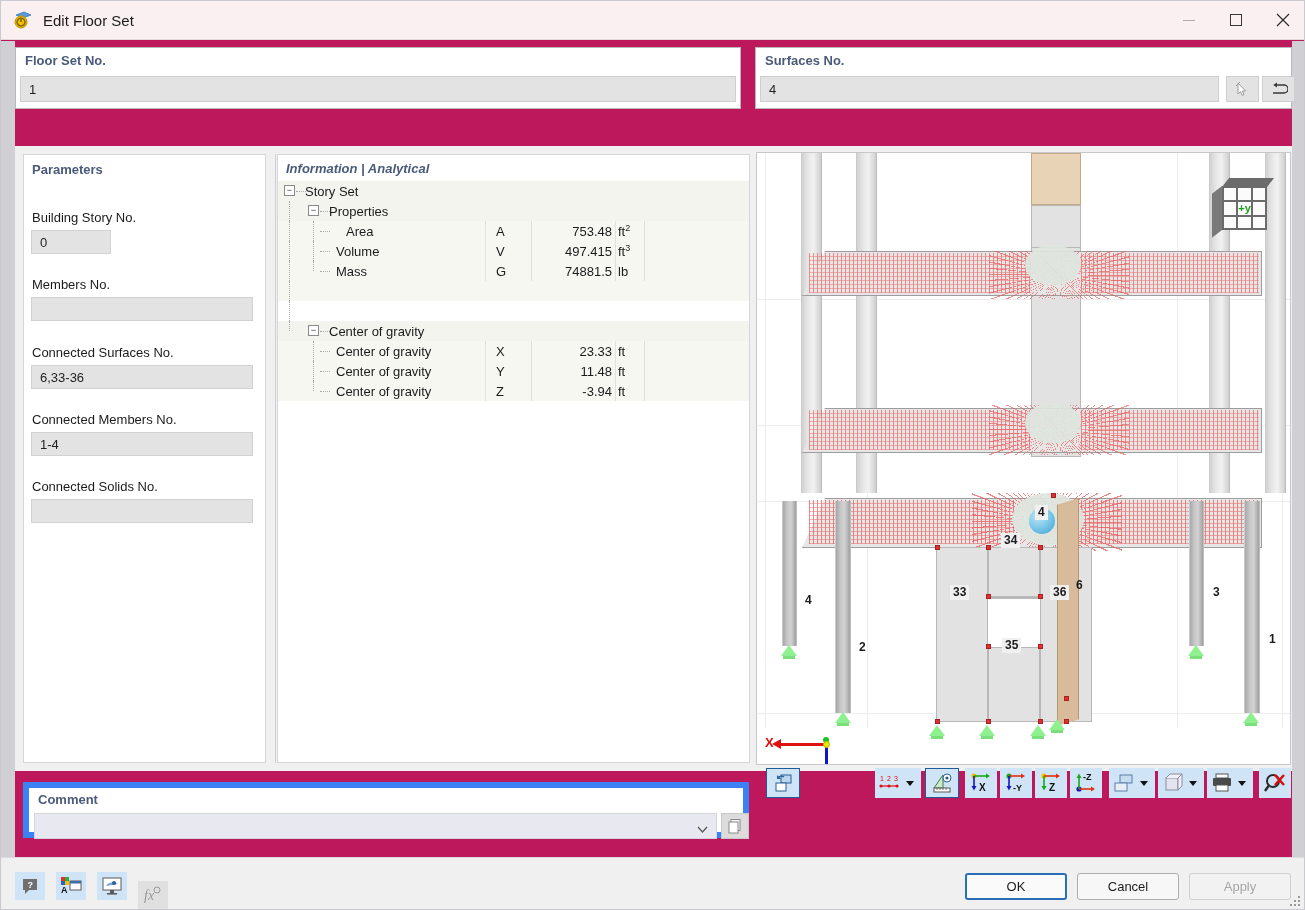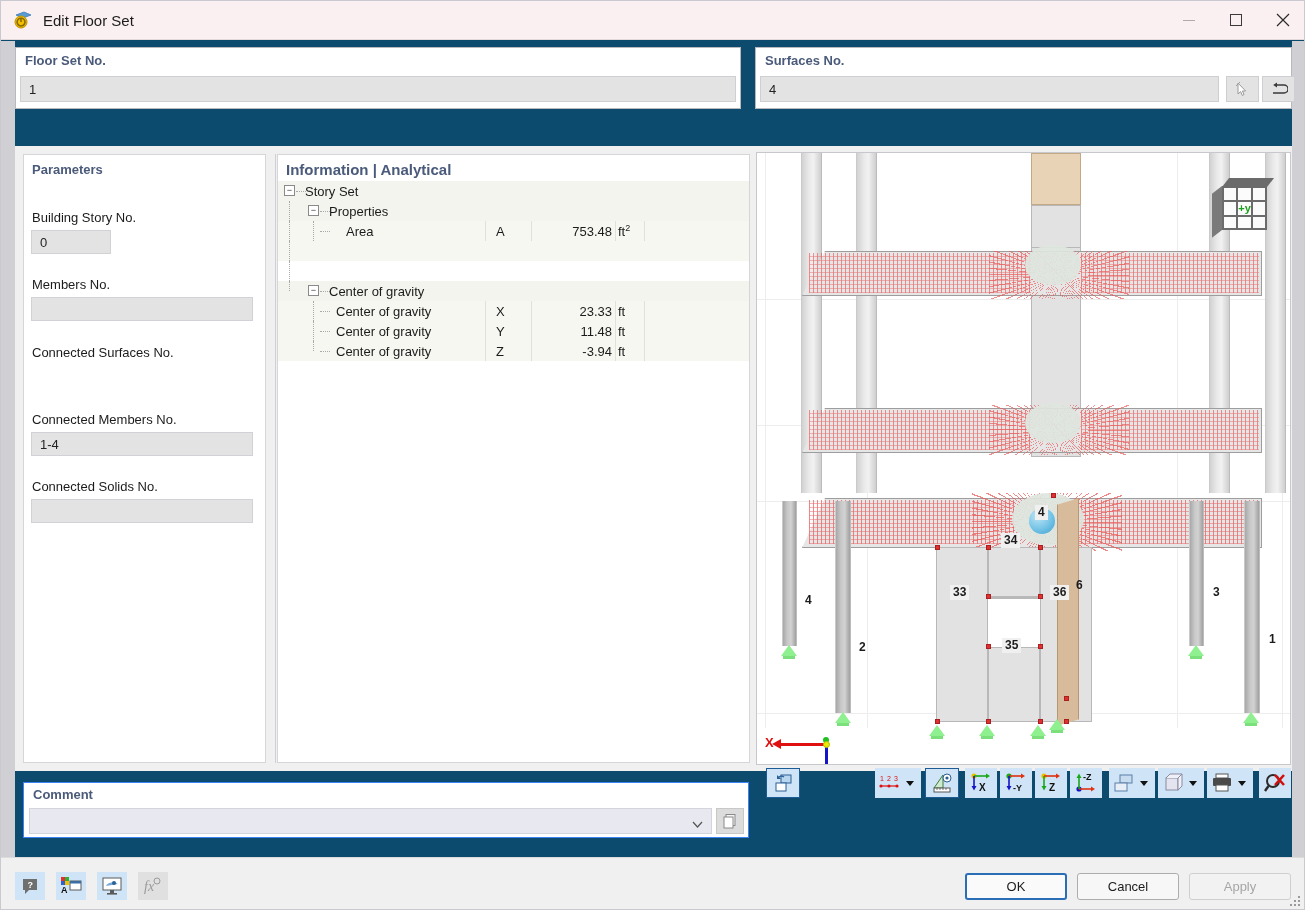--- a/index.html
+++ b/index.html
@@ -8,21 +8,21 @@
     width: 1305px; height: 910px;
     font-family: "Liberation Sans", sans-serif;
     font-size: 13px;
     color: #1b1b1b;
     overflow: hidden;
     background: #f0f0f0;
   }
   .window {
     position: relative;
     width: 1305px; height: 910px;
-    background: #0c4a6e;
+    background: #be185d;
     border: 1px solid #c9c9cf;
     overflow: hidden;
   }
 
   
   .titlebar {
     position: absolute; left:0; top:0; width:1305px; height:39px;
     background: #faf0f1;
     display: flex; align-items: center;
     border-bottom: 1px solid #e4d9da;
@@ -122,21 +122,21 @@
     background:#d0d0d4;
   }
 
   
   .info {
     position:absolute; left:262px; top:8px; width:473px; height:609px;
     background:#ffffff; border:1px solid #d6d6da;
   }
   .info-title {
     position:absolute; left:8px; top:6px;
-    font-weight:bold; font-size:15px; color:#4a5a7a;
+    font-weight:bold; font-size:13px; color:#4a5a7a;font-style:italic;
   }
   .tree { position:absolute; left:0; top:26px; width:471px; }
   .trow {
     position:relative; height:20px; display:flex; align-items:center;
     font-size:13px;
   }
   .trow.grp { background:#f4f4ef; }
   .trow.leaf { background:#f7f7f2; }
   .trow.blank { background:#f7f7f2; }
   .trow.white { background:#ffffff; }
@@ -289,21 +289,21 @@
   .tbtn {
     position:absolute; top:0; height:30px;
     background:#cfe4f7; border:1px solid #cfe4f7;
     display:flex; align-items:center; justify-content:center;
   }
   .tbtn.active { border:1px solid #1d5b96; }
 
   
   .comment-box {
     position:absolute; left:22px; top:781px; width:726px; height:56px;
-    background:#ffffff; border:1px solid #3b82f6;
+    background:#ffffff; border:6px solid #3b82f6;
   }
   .comment-label {
     position:absolute; left:9px; top:4px;
     font-weight:bold; font-size:13px; color:#4a5a7a;
   }
   .comment-input {
     position:absolute; left:5px; top:25px; width:683px; height:26px;
     background:#e8e8f0; border:1px solid #d4d4dc;
     display:flex; align-items:center;
   }
@@ -412,20 +412,21 @@
     <div class="params">
       <div class="panel-title">Parameters</div>
 
       <div class="field-label" style="top:55px;">Building Story No.</div>
       <div class="field-input" style="top:75px; width:80px;">0</div>
 
       <div class="field-label" style="top:122px;">Members No.</div>
       <div class="field-input" style="top:142px; width:222px;"></div>
 
       <div class="field-label" style="top:190px;">Connected Surfaces No.</div>
+      <div class="field-input" style="top:210px; width:222px;">6,33-36</div>
 
       <div class="field-label" style="top:257px;">Connected Members No.</div>
       <div class="field-input" style="top:277px; width:222px;">1-4</div>
 
       <div class="field-label" style="top:324px;">Connected Solids No.</div>
       <div class="field-input" style="top:344px; width:222px;"></div>
     </div>
 
     <div class="splitter"></div>
 
@@ -454,21 +455,47 @@
           <div class="tlabel" style="left:68px;">Area</div>
           <div class="vsep" style="left:207px;"></div>
           <div class="c-sym">A</div>
           <div class="vsep" style="left:253px;"></div>
           <div class="c-val" style="left:253px; width:81px;">753.48</div>
           <div class="vsep" style="left:337px;"></div>
           <div class="c-unit">ft<span class="sup">2</span></div>
           <div class="vsep" style="left:366px;"></div>
         </div>
 
-
+        <div class="trow leaf">
+          <div class="dotline" style="left:11px; top:0; height:20px;"></div>
+          <div class="dotline" style="left:35px; top:0; height:20px;"></div>
+          <div class="dash" style="left:42px; top:10px;"></div>
+          <div class="tlabel" style="left:58px;">Volume</div>
+          <div class="vsep" style="left:207px;"></div>
+          <div class="c-sym">V</div>
+          <div class="vsep" style="left:253px;"></div>
+          <div class="c-val" style="left:253px; width:81px;">497.415</div>
+          <div class="vsep" style="left:337px;"></div>
+          <div class="c-unit">ft<span class="sup">3</span></div>
+          <div class="vsep" style="left:366px;"></div>
+        </div>
+
+        <div class="trow leaf">
+          <div class="dotline" style="left:11px; top:0; height:20px;"></div>
+          <div class="dotline" style="left:35px; top:0; height:10px;"></div>
+          <div class="dash" style="left:42px; top:10px;"></div>
+          <div class="tlabel" style="left:58px;">Mass</div>
+          <div class="vsep" style="left:207px;"></div>
+          <div class="c-sym">G</div>
+          <div class="vsep" style="left:253px;"></div>
+          <div class="c-val" style="left:253px; width:81px;">74881.5</div>
+          <div class="vsep" style="left:337px;"></div>
+          <div class="c-unit">lb</div>
+          <div class="vsep" style="left:366px;"></div>
+        </div>
 
         <div class="trow blank">
           <div class="dotline" style="left:11px; top:0; height:20px;"></div>
         </div>
         <div class="trow white">
           <div class="dotline" style="left:11px; top:0; height:20px;"></div>
         </div>
 
         <div class="trow grp">
           <div class="dotline" style="left:11px; top:0; height:10px;"></div>
@@ -792,21 +819,21 @@
     <div class="fbtn" style="left:96px;">
       <svg width="22" height="20" viewBox="0 0 22 20">
         <rect x="2" y="2" width="18" height="12" fill="#ffffff" stroke="#5a5a5a"></rect>
         <path d="M5 10 a7 5 0 0 1 12 -2" fill="#7aa8d8"></path>
         <circle cx="13" cy="7" r="2" fill="#2a5f95"></circle>
         <rect x="9" y="14" width="4" height="3" fill="#5a5a5a"></rect>
         <rect x="6" y="17" width="10" height="1.6" fill="#5a5a5a"></rect>
       </svg>
     </div>
 
-    <div class="fbtn disabled" style="left:137px;">
+    <div class="fbtn disabled" style="left:137px;margin-top:9px;">
       <svg width="22" height="20" viewBox="0 0 22 20">
         <text x="2" y="15" font-size="14" font-style="italic" fill="#9a9a9a" font-family="Liberation Serif">fx</text>
         <circle cx="15" cy="5" r="3" fill="none" stroke="#9a9a9a" stroke-width="1"></circle>
       </svg>
     </div>
 
     <div class="dlg-btn primary" style="left:964px; width:102px;">OK</div>
     <div class="dlg-btn" style="left:1076px; width:102px;">Cancel</div>
     <div class="dlg-btn disabled" style="left:1188px; width:102px;">Apply</div>
 

